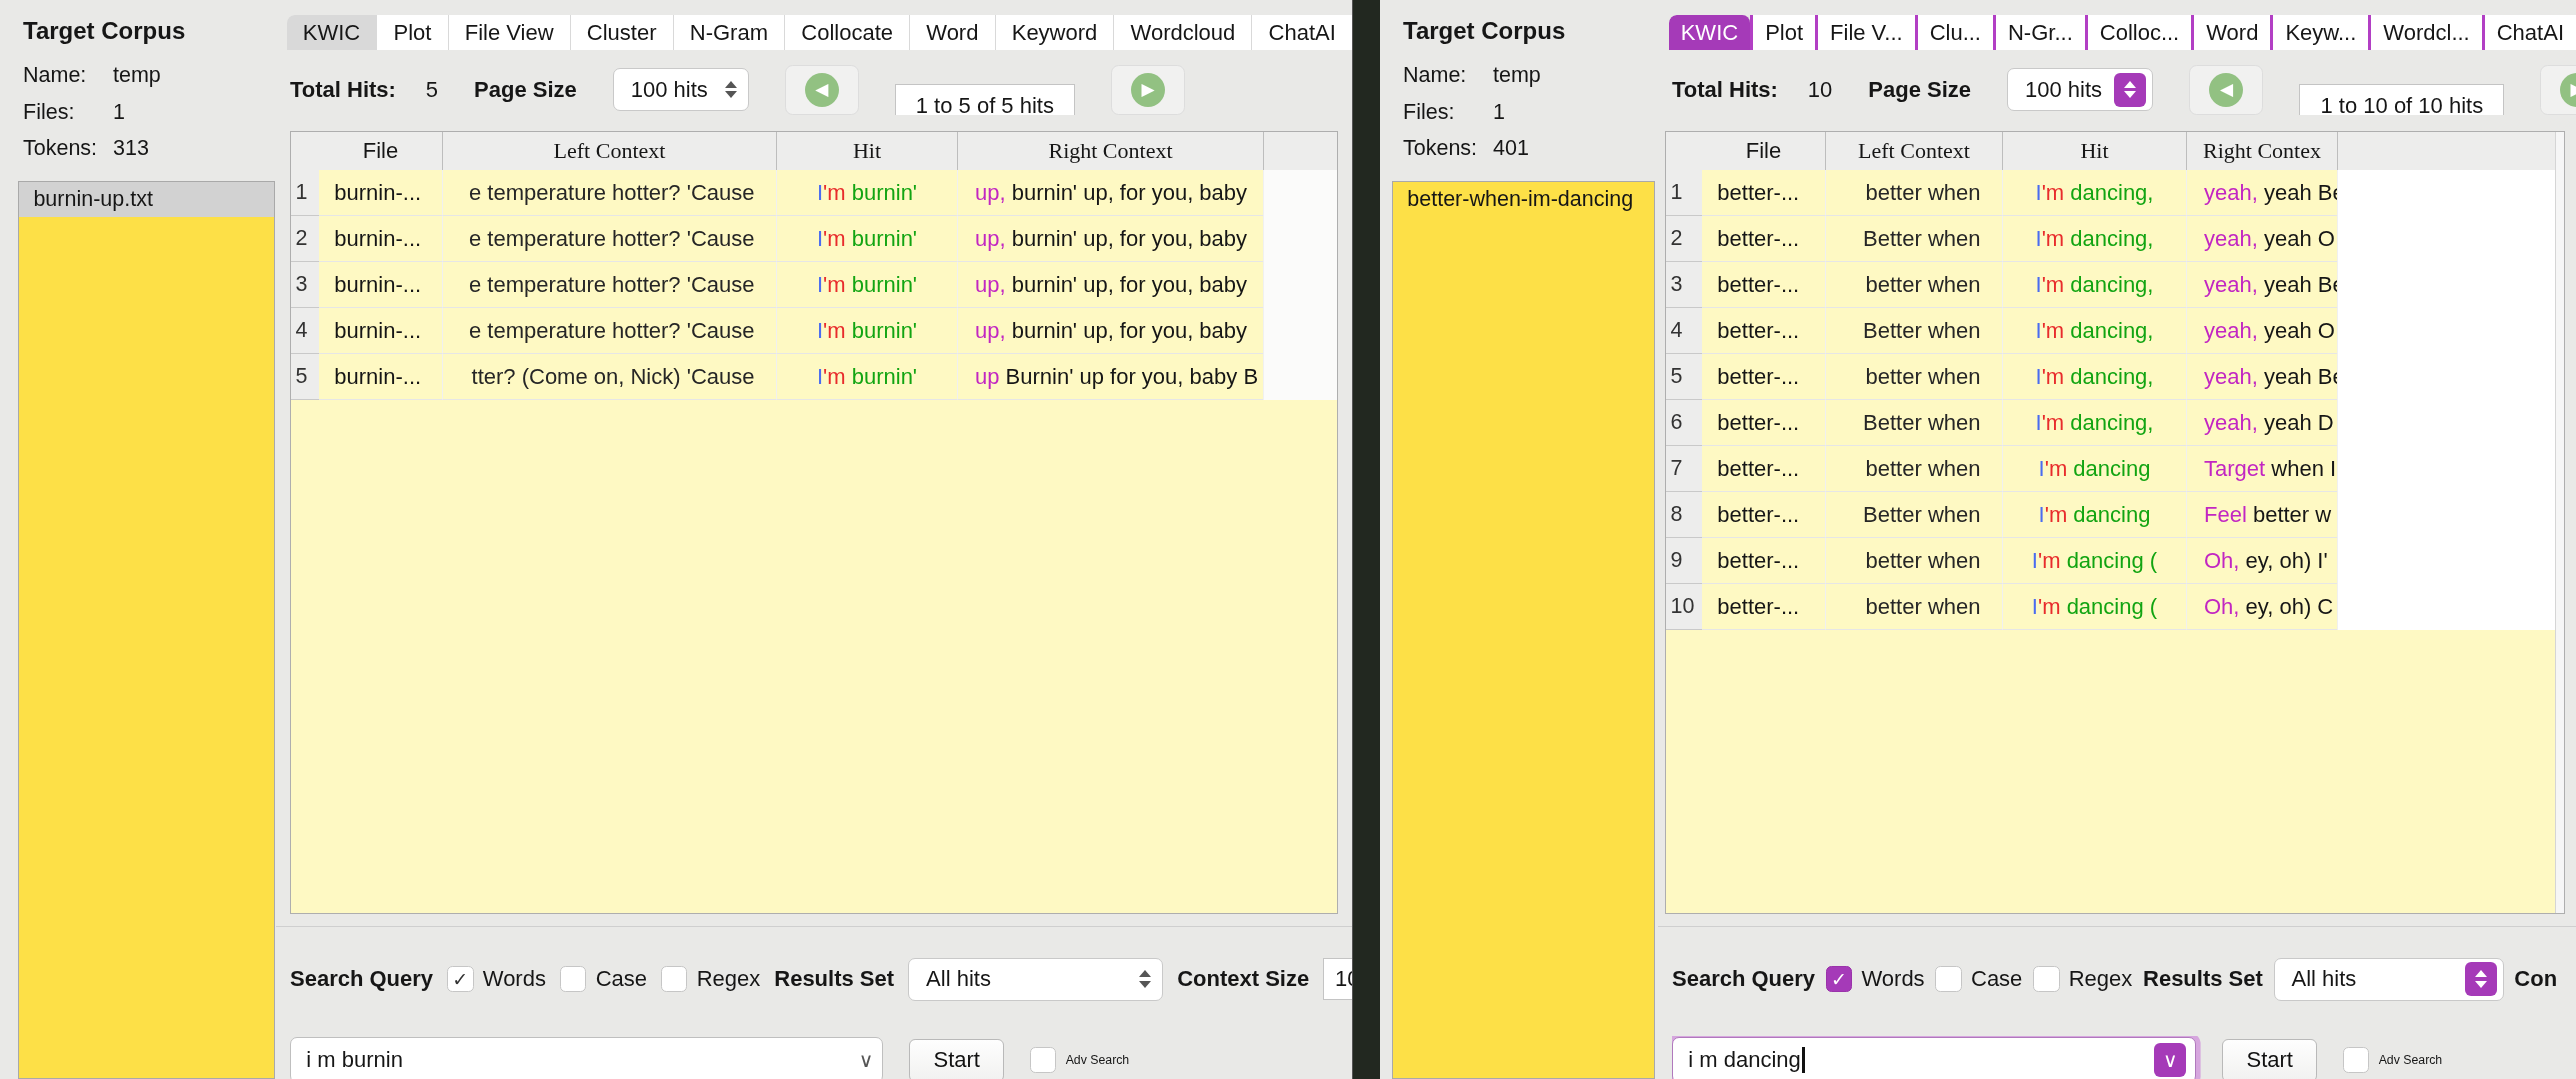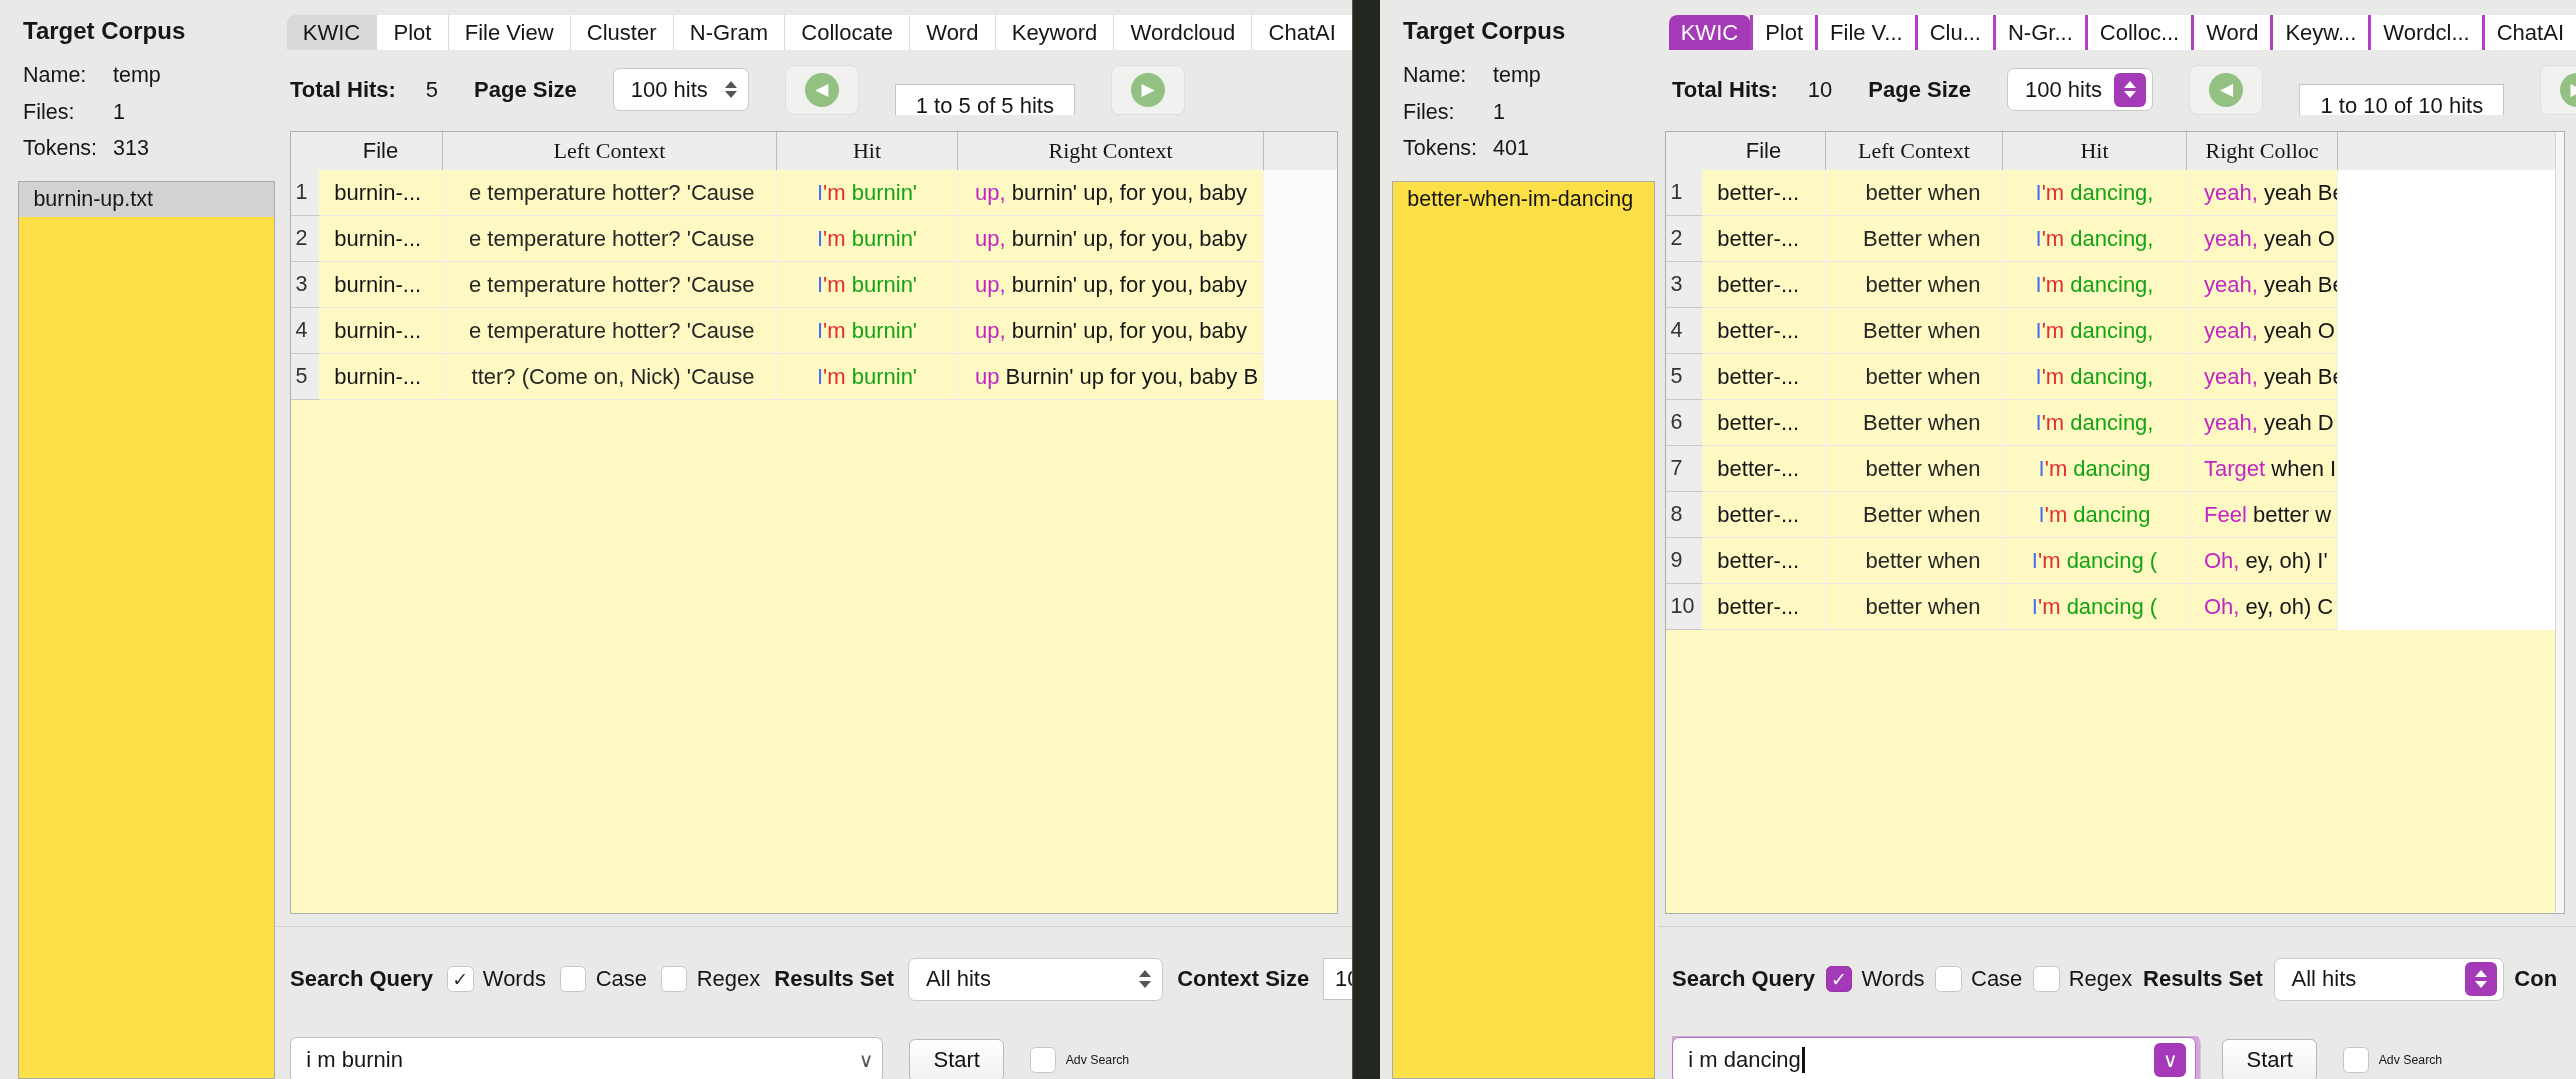--- a/index.html
+++ b/index.html
@@ -318,21 +318,21 @@
           <span class="greencircle">▶</span>
         </div>
       </div>
 
       <div class="results">
         <div class="thead">
           <div class="gut"></div>
           <div class="th">File</div>
           <div class="th">Left Context</div>
           <div class="th">Hit</div>
-          <div class="th">Right Colloc</div>
+          <div class="th">Right Contex</div>
           <div class="th"></div>
         </div>
         <div>
 
         <div class="trow">
               <div class="gut">1</div>
               <div class="td file">better-...</div>
               <div class="td lc">better when</div>
               <div class="td hit"><span class="hw1">I</span><span class="hw2">'m</span><span class="hw3"> dancing,</span></div>
               <div class="td rc"><span class="rhl">yeah,</span><span> yeah Be</span></div>

